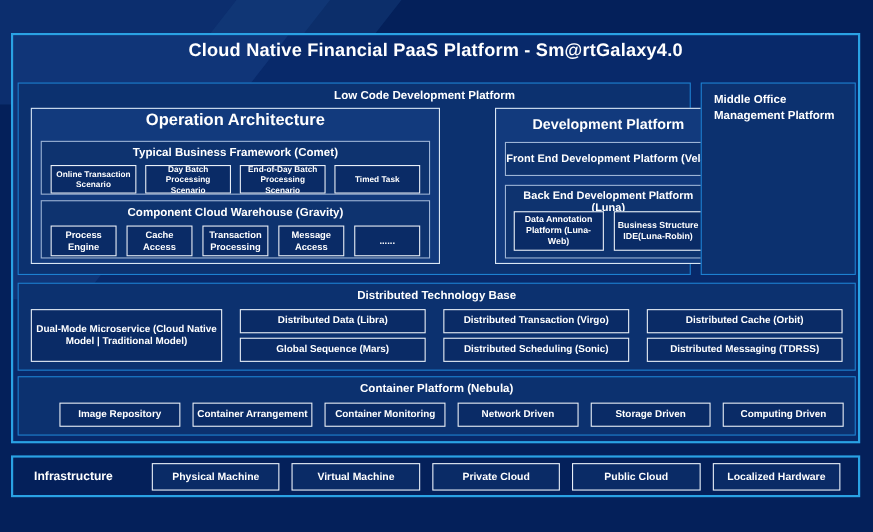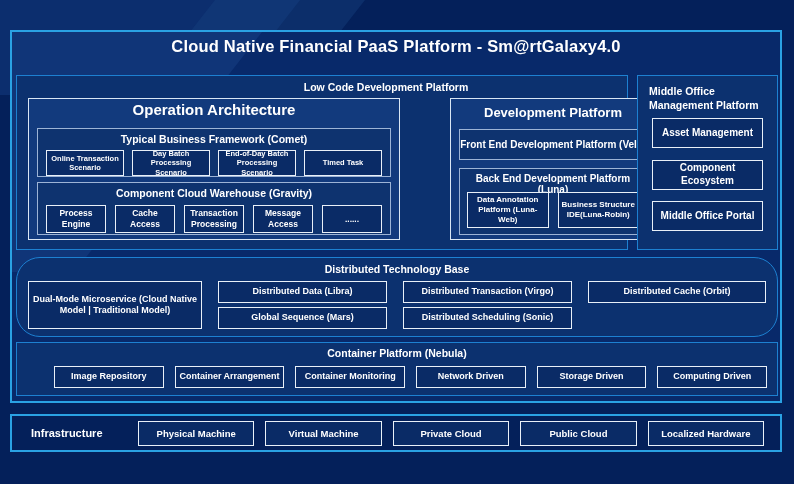--- a/index.html
+++ b/index.html
@@ -75,21 +75,21 @@
   .ccw .leaf-row{top:22px;height:28px;gap:9px;font-size:8.5px;}
   .ccw .leaf{flex:1;}
   .front-end{top:30px;height:31px;display:flex;align-items:center;justify-content:center;font-size:10px;text-align:center;}
   .back-end{top:69px;height:67px;}
   .back-end .leaf-row{left:7px;right:7px;top:23px;bottom:6px;gap:9px;font-size:8px;}
   .back-end .leaf{flex:1;}
   .middle-office{left:637px;top:75px;width:141px;height:175px;}
   .mo-title{font-size:10.5px;text-align:left;line-height:1.3;padding:9px 11px 0 11px;}
   .mo-items{position:absolute;left:14px;right:14px;top:42px;display:flex;flex-direction:column;gap:11.5px;}
   .mo-items .leaf{height:30px;font-size:10px;}
-  .distributed{left:16px;top:257px;width:762px;height:80px;border-radius:24px;}
+  .distributed{left:16px;top:257px;width:762px;height:80px;}
   .dist-body{
     position:absolute;left:11px;right:11px;top:23px;bottom:7px;
     display:flex;justify-content:space-between;
   }
   .dual-mode{width:174px;font-size:9px;}
   .dist-col{display:flex;flex-direction:column;justify-content:space-between;}
   .dist-col .leaf{height:22px;font-size:9px;}
   .dist-col-a{width:169px;}.dist-col-b{width:169px;}.dist-col-c{width:178px;}
   .container-platform{left:16px;top:342px;width:762px;height:54px;}
   .cp-title{font-size:10.5px;text-align:center;padding-top:4px;}
@@ -154,41 +154,37 @@
         <div class="leaf-row">
           <div class="leaf">Data Annotation Platform (Luna-Web)</div>
           <div class="leaf">Business Structure IDE(Luna-Robin)</div>
         </div>
       </div>
     </div>
   </div>
 
   <div class="box middle-office">
     <div class="mo-title">Middle Office Management Platform</div>
-    <div class="mo-items">
-      <div class="leaf">Asset Management</div>
-      <div class="leaf">Component Ecosystem</div>
-      <div class="leaf">Middle Office Portal</div>
-    </div>
   </div>
 
   <div class="box distributed">
     <div class="sec-title">Distributed Technology Base</div>
     <div class="dist-body">
       <div class="leaf dual-mode">Dual-Mode Microservice (Cloud Native Model | Traditional Model)</div>
       <div class="dist-col dist-col-a">
         <div class="leaf">Distributed Data (Libra)</div>
         <div class="leaf">Global Sequence (Mars)</div>
       </div>
       <div class="dist-col dist-col-b">
         <div class="leaf">Distributed Transaction (Virgo)</div>
         <div class="leaf">Distributed Scheduling (Sonic)</div>
       </div>
       <div class="dist-col dist-col-c">
         <div class="leaf">Distributed Cache (Orbit)</div>
+        <div class="leaf">Distributed Messaging (TDRSS)</div>
       </div>
     </div>
   </div>
 
   <div class="box container-platform">
     <div class="cp-title">Container Platform (Nebula)</div>
     <div class="cp-row">
       <div class="leaf">Image Repository</div>
       <div class="leaf">Container Arrangement</div>
       <div class="leaf">Container Monitoring</div>

